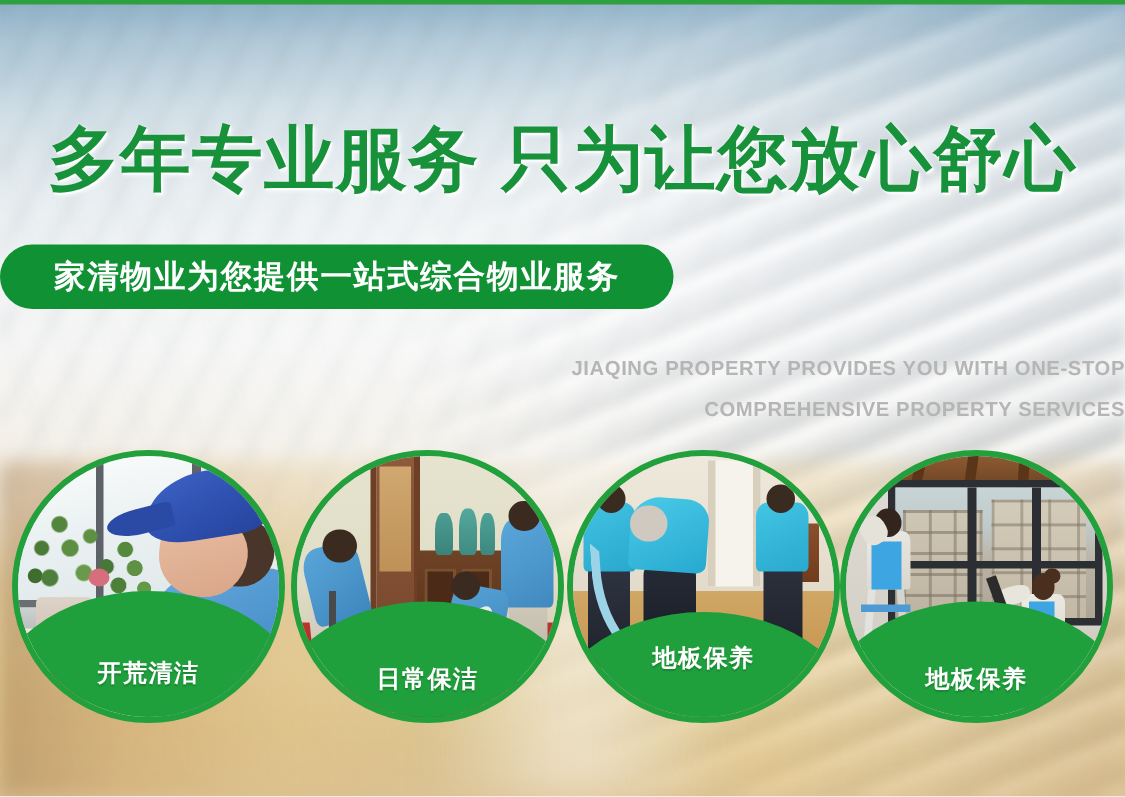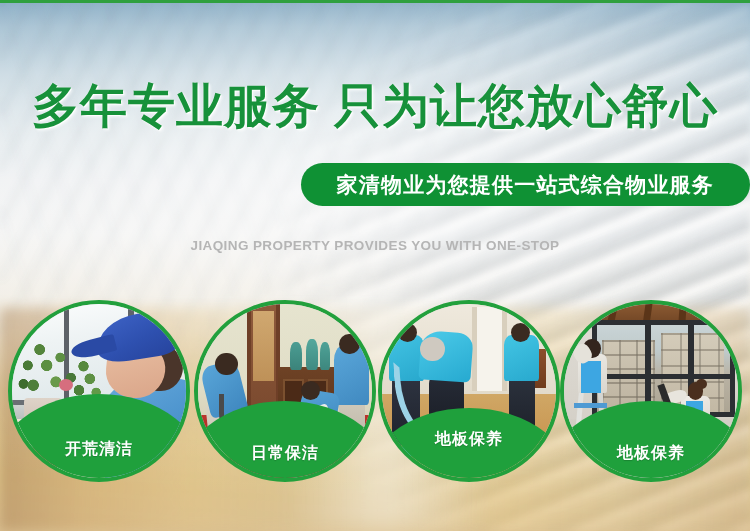--- a/index.html
+++ b/index.html
@@ -126,21 +126,21 @@
     text-shadow:
       0 0 1px rgba(255,255,255,.9),
       1px 1px 0 rgba(255,255,255,.85),
       2px 2px 3px rgba(255,255,255,.7);
     white-space:nowrap;
   }
 
   
   .pill-wrap{
     position:absolute; top:163px; left:0; width:100%;
-    display:flex; justify-content:flex-end;
+    display:flex; justify-content:flex-start;
   }
   .pill{
     background:#0f9134;
     color:#ffffff;
     font-size:21px;
     font-weight:bold;
     letter-spacing:1.2px;
     height:43px;
     line-height:43px;
     padding:0 36px;
@@ -151,21 +151,21 @@
   
   .sub-en{
     position:absolute; top:232px; left:0; width:100%;
     text-align:center;
     color:#b5b5b5;
     font-size:13.5px;
     font-weight:bold;
     letter-spacing:.4px;
     line-height:27px;
   }
-  .sub-en div{ white-space:nowrap; }
+  .sub-en div{ white-space:nowrap;text-align:right; }
 
   
   .circles{ position:absolute; top:300px; left:0; width:100%; height:186px; }
 
   .circle{
     position:absolute;
     top:0;
     width:182px; height:182px;
     border-radius:50%;
     border:4px solid #22a03c;
@@ -618,20 +618,21 @@
   <div class="top-rule"></div>
 
   <div class="headline">多年专业服务 只为让您放心舒心</div>
 
   <div class="pill-wrap">
     <div class="pill">家清物业为您提供一站式综合物业服务</div>
   </div>
 
   <div class="sub-en">
     <div>JIAQING PROPERTY PROVIDES YOU WITH ONE-STOP</div>
+    <div>COMPREHENSIVE PROPERTY SERVICES</div>
   </div>
 
   <div class="circles">
 
     <div class="circle c1">
       <div class="photo p1-room">
         <div class="p1-window"></div>
         <div class="p1-mullion"></div>
         <div class="p1-sill"></div>
         <div class="p1-counter"></div>

